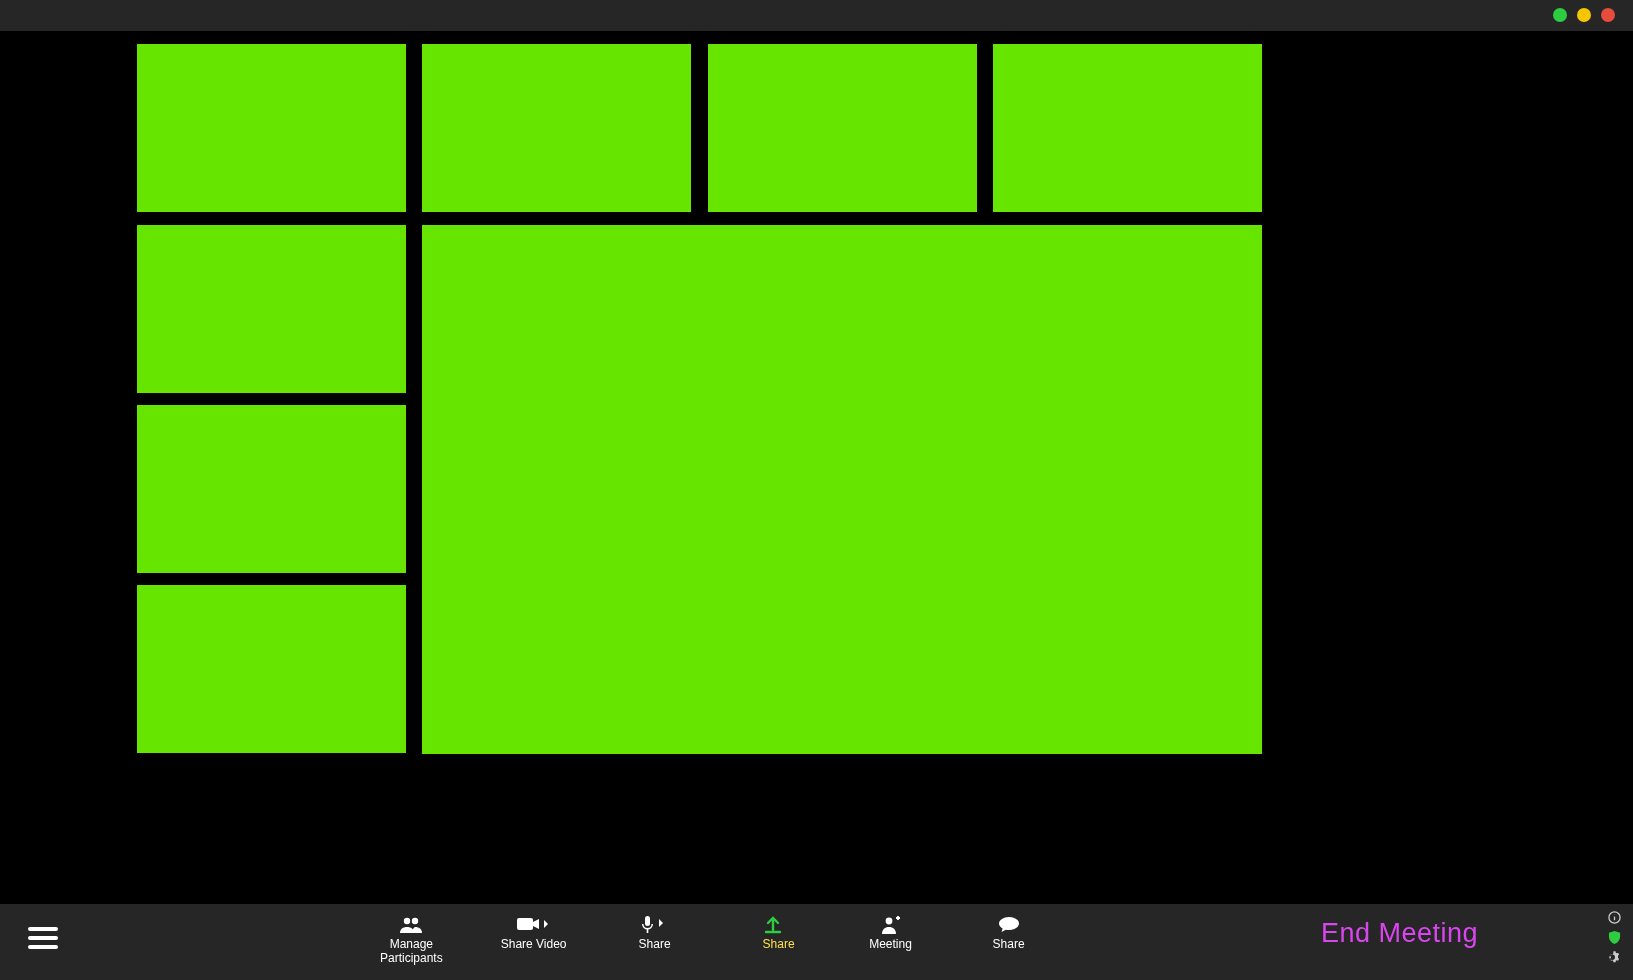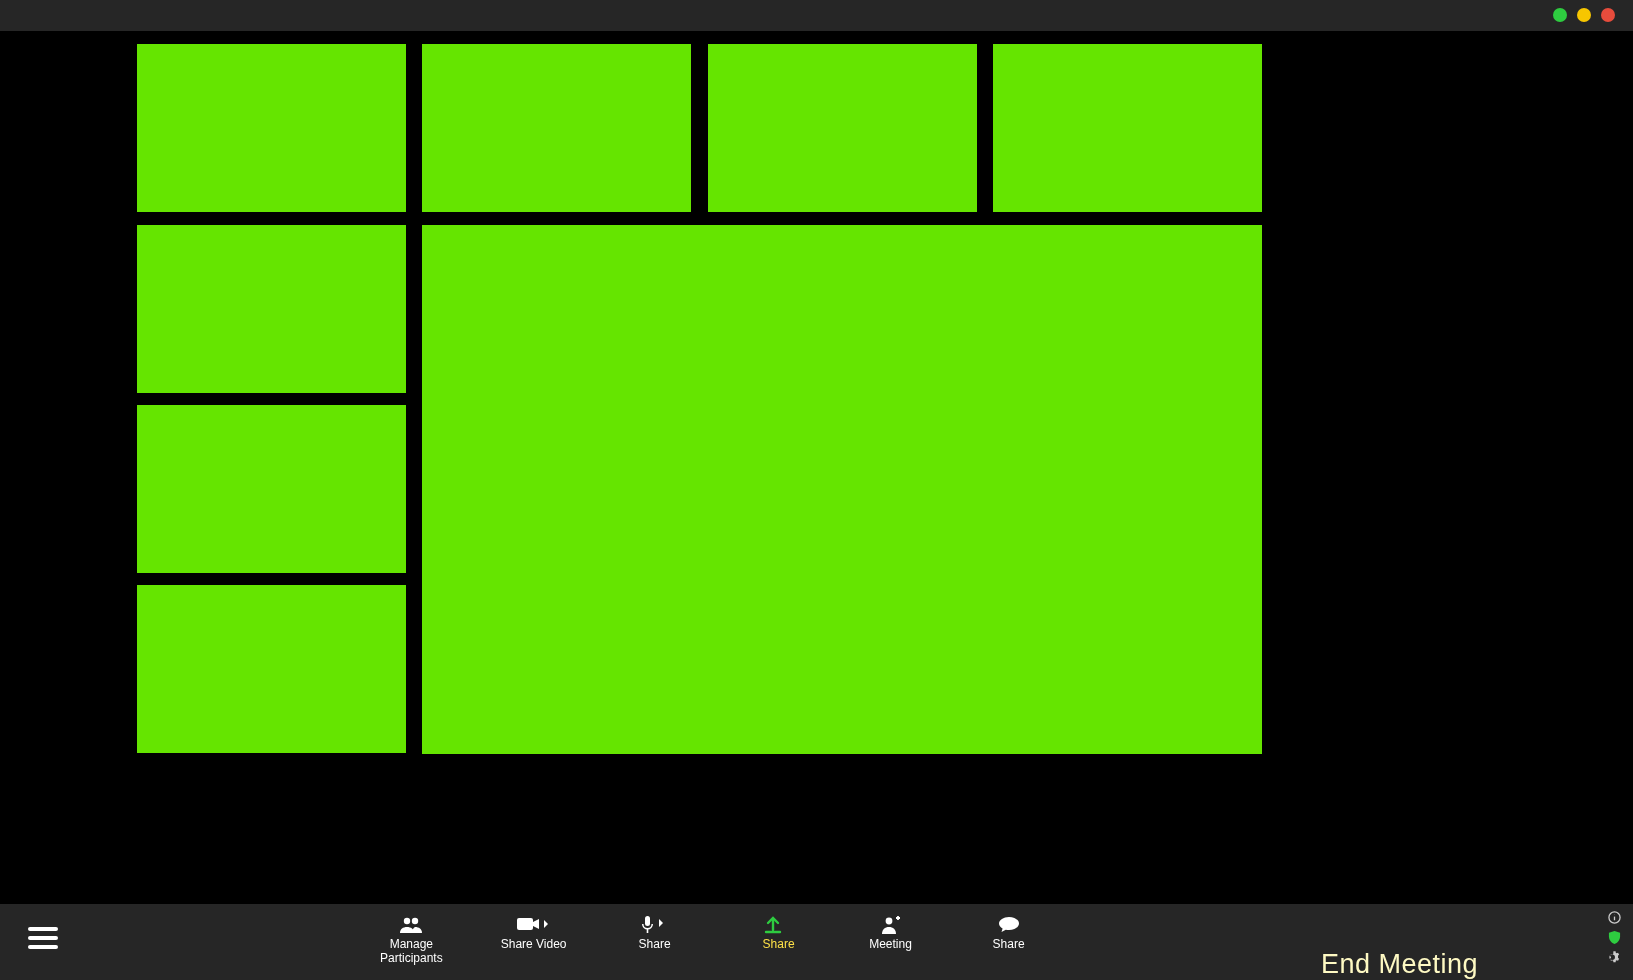--- a/index.html
+++ b/index.html
@@ -22,21 +22,21 @@
     .bottombar { position: absolute; left: 0; right: 0; bottom: 0; height: 76px; background: #262626; display: flex; align-items: center; }
     .ham { position: absolute; left: 28px; top: 18px; cursor: pointer; }
     .ham div { width: 30px; height: 4px; background: #fff; border-radius: 2px; margin: 5px 0; }
 
     .center-ctrls { position: absolute; left: 380px; top: 0; height: 100%; display: flex; gap: 58px; align-items: flex-start; padding-top: 12px; }
     .ctrl { display: flex; flex-direction: column; align-items: center; gap: 4px; cursor: pointer; min-width: 60px; }
     .ctrl .lbl { font-size: 12px; line-height: 1.15; text-align: center; color: #fff; white-space: pre; font-family: Arial, sans-serif; }
     .ctrl.active .lbl { color: #fde047; margin-left: 12px; }
     .ico { height: 18px; display: flex; align-items: center; justify-content: center; }
 
-    .end-meeting { position: absolute; right: 155px; top: 14px; color: #fef9c3; font-size: 27px; font-weight: 500; letter-spacing: 0.5px; cursor: pointer; font-family: "Segoe UI", Arial, sans-serif; margin-top: 31px; }
+    .end-meeting { position: absolute; right: 155px; top: 14px; color: #d946ef; font-size: 27px; font-weight: 500; letter-spacing: 0.5px; cursor: pointer; font-family: "Segoe UI", Arial, sans-serif; }
 
     .right-icons { position: absolute; right: 12px; top: 6px; display: flex; flex-direction: column; gap: 6px; align-items: center; }
     .ri { width: 14px; height: 14px; display:flex; align-items:center; justify-content:center; cursor:pointer; }
   </style>
 </head>
 <body>
 
 <div class="app">
   <div class="titlebar">
     <div class="window-ctrls">

